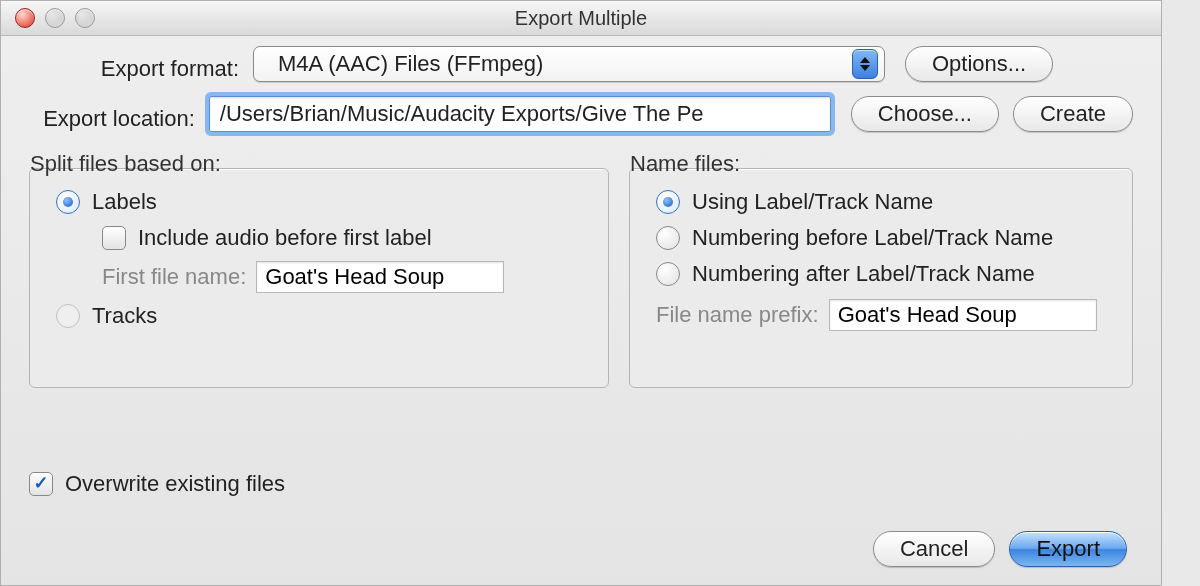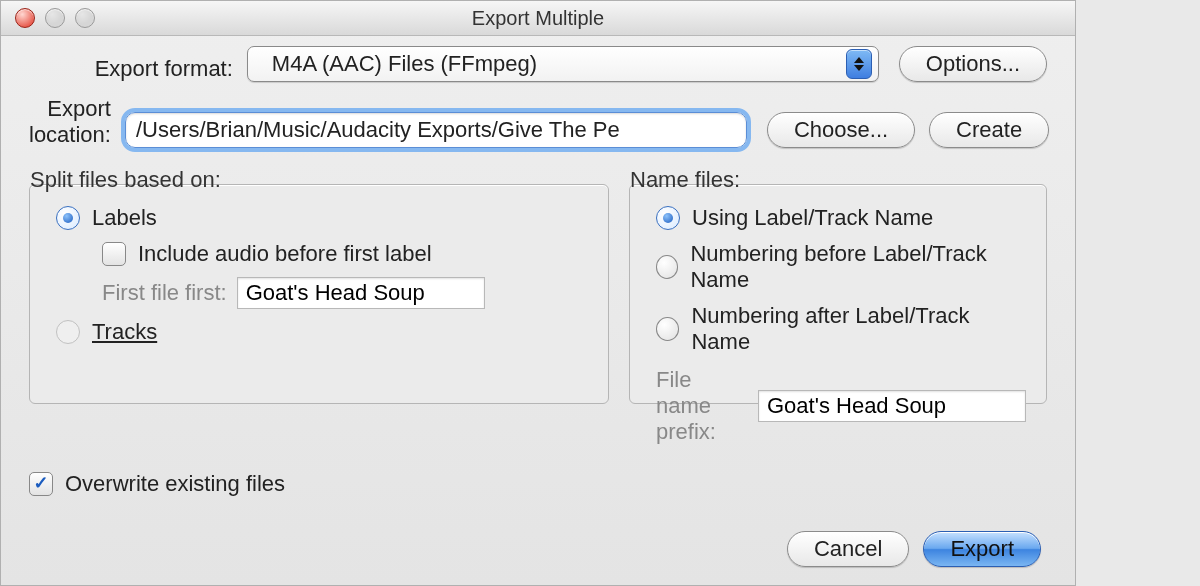--- a/index.html
+++ b/index.html
@@ -8,21 +8,21 @@
       width: 1200px;
       height: 586px;
       font-family: "Lucida Grande", "Helvetica Neue", Arial, sans-serif;
       font-size: 20px;
       color: #222;
       background: #e9e9e9;
       overflow: hidden;
       user-select: none;
     }
     .window {
-      width: 1076px;
+      width: 1162px;
       height: 586px;
       background: linear-gradient(#efefef, #e4e4e4);
       border: 1px solid #b0b0b0;
       box-sizing: border-box;
       position: relative;
     }
     .titlebar {
       height: 34px;
       background: linear-gradient(#f6f6f6, #d9d9d9);
       border-bottom: 1px solid #b8b8b8;
@@ -117,21 +117,21 @@
     .btn.default {
       background: linear-gradient(#c7e1ff, #6aa8ef 48%, #3d84e0 52%, #7ab6f2);
       border-color: #2c5fb3;
       color: #111;
     }
     .text-input {
       flex: 0 0 620px;
       height: 34px;
       padding: 0 10px;
       border: 1px solid #8d8d8d;
-      border-radius: 10px;
+      border-radius: 2px;
       background: #fff;
       font-size: 22px;
       color: #222;
       box-shadow: inset 0 1px 2px rgba(0,0,0,.15);
     }
     .text-input.focused {
       outline: 4px solid #86b8f0;
       outline-offset: 0;
       border-color: #5b8ed6;
     }
@@ -282,25 +282,25 @@
             </span>
           <span>Labels</span>
         </div>
 
         <div class="opt sub">
           <span class="checkbox"></span>
           <span>Include audio before first label</span>
         </div>
 
         <div class="opt sub" style="gap:10px;">
-          <span class="field-label">First file first:</span>
+          <span class="field-label">First file name:</span>
           <input class="inline-input" style="width: 230px;" value="Goat's Head Soup">
         </div>
 
-        <div class="opt" style="text-decoration:underline;">
+        <div class="opt" style="">
           <span class="radio disabled"></span>
           <span>Tracks</span>
         </div>
       </div>
 
       <div class="groupbox right">
         <div class="group-caption">Name files:</div>
 
         <div class="opt">
           <span class="radio checked">

